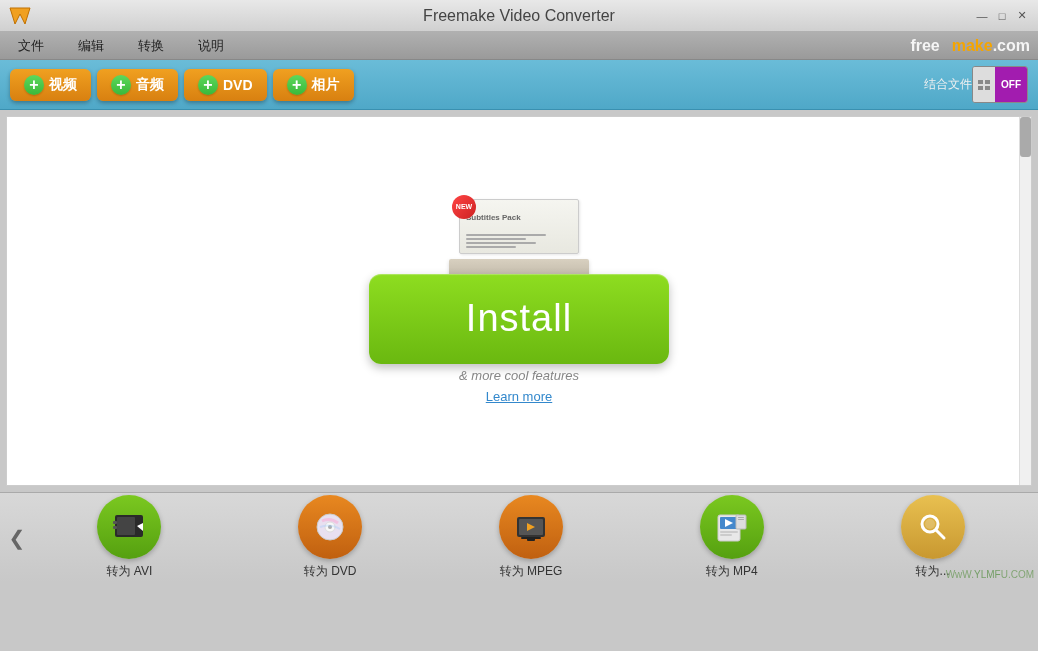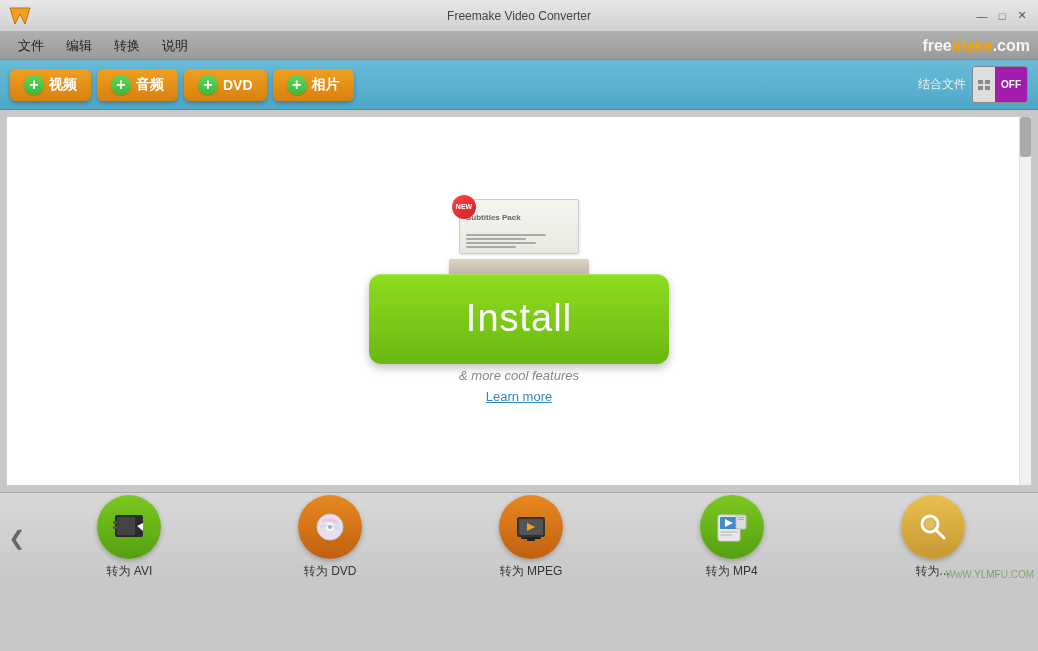--- a/index.html
+++ b/index.html
@@ -25,21 +25,21 @@
     .title-bar-left {
       display: flex;
       align-items: center;
       gap: 6px;
     }
     .app-logo {
       width: 24px;
       height: 24px;
     }
     .title-text {
-      font-size: 12px;
+      font-size: 16px;
       color: #444;
       position: absolute;
       left: 50%;
       transform: translateX(-50%);
     }
     .window-controls {
       display: flex;
       gap: 4px;
       align-items: center;
     }
@@ -61,38 +61,38 @@
       background: linear-gradient(to bottom, #b0b0b0, #9a9a9a);
       height: 28px;
       display: flex;
       align-items: center;
       padding: 0 8px;
       justify-content: space-between;
       border-bottom: 1px solid #888;
     }
     .menu-items {
       display: flex;
-      gap: 2px;
+      gap: 14px;
       align-items: center;
     }
     .menu-item {
       padding: 3px 10px;
       font-size: 13px;
       color: #222;
       cursor: pointer;
       border-radius: 3px;
     }
     .freemake-brand {
       font-size: 16px;
       font-weight: bold;
       color: #f5f5f5;
       letter-spacing: 0;
     }
     .freemake-brand span.free { color: #f5f5f5; }
-    .freemake-brand span.make { color: #f5a500; }
+    .freemake-brand span.make { color: #f5a500; margin-left: 12px; }
 
     
     .toolbar {
       background: linear-gradient(to bottom, #6abcd8, #4fa8c8);
       height: 50px;
       display: flex;
       align-items: center;
       padding: 0 10px;
       gap: 6px;
       border-bottom: 1px solid #3a90b0;
@@ -160,21 +160,20 @@
       position: absolute;
       width: 1px;
       height: 100%;
       background: rgba(255,255,255,0.5);
       left: 50%;
     }
     .combine-files {
       margin-left: auto;
       display: flex;
       align-items: center;
-      gap: 6px;
       font-size: 12px;
       color: #f0f0f0;
       text-align: right;
     }
     .toggle-switch {
       display: flex;
       border: 1px solid #888;
       border-radius: 3px;
       overflow: hidden;
       background: #ccc;

